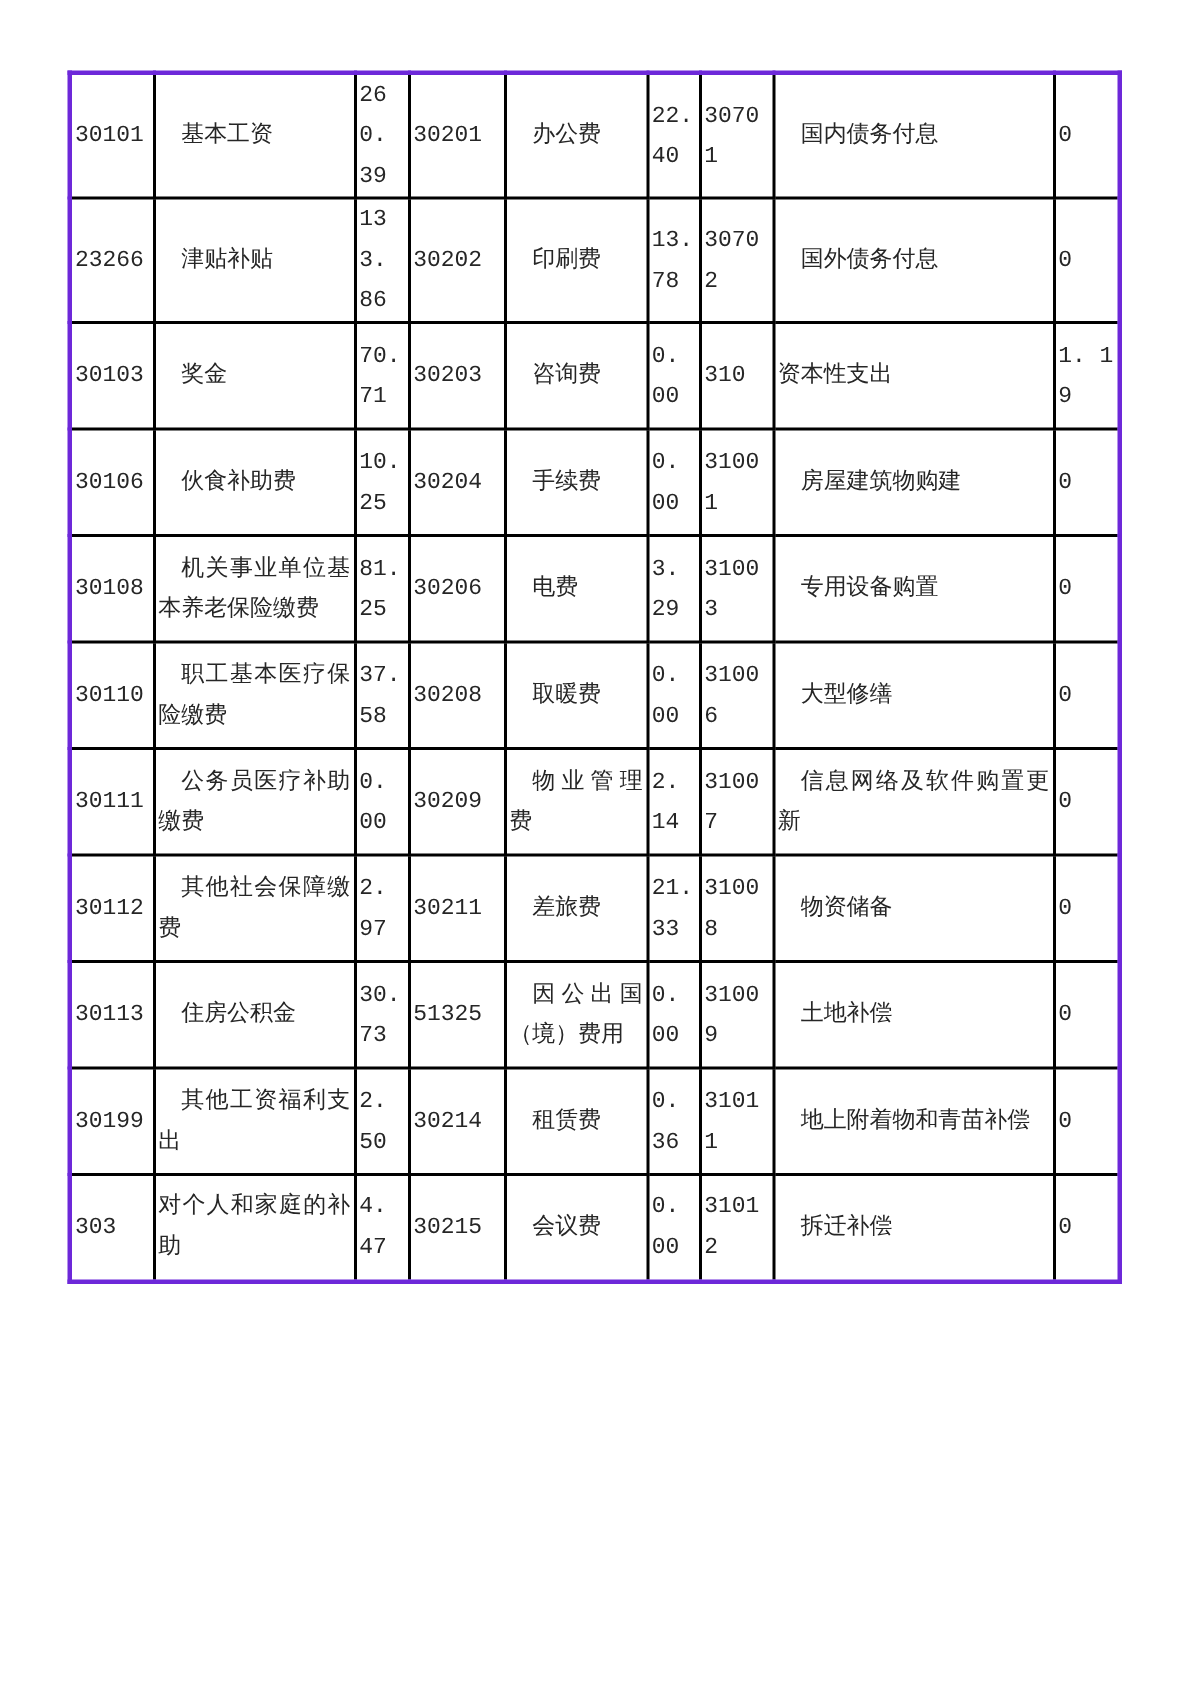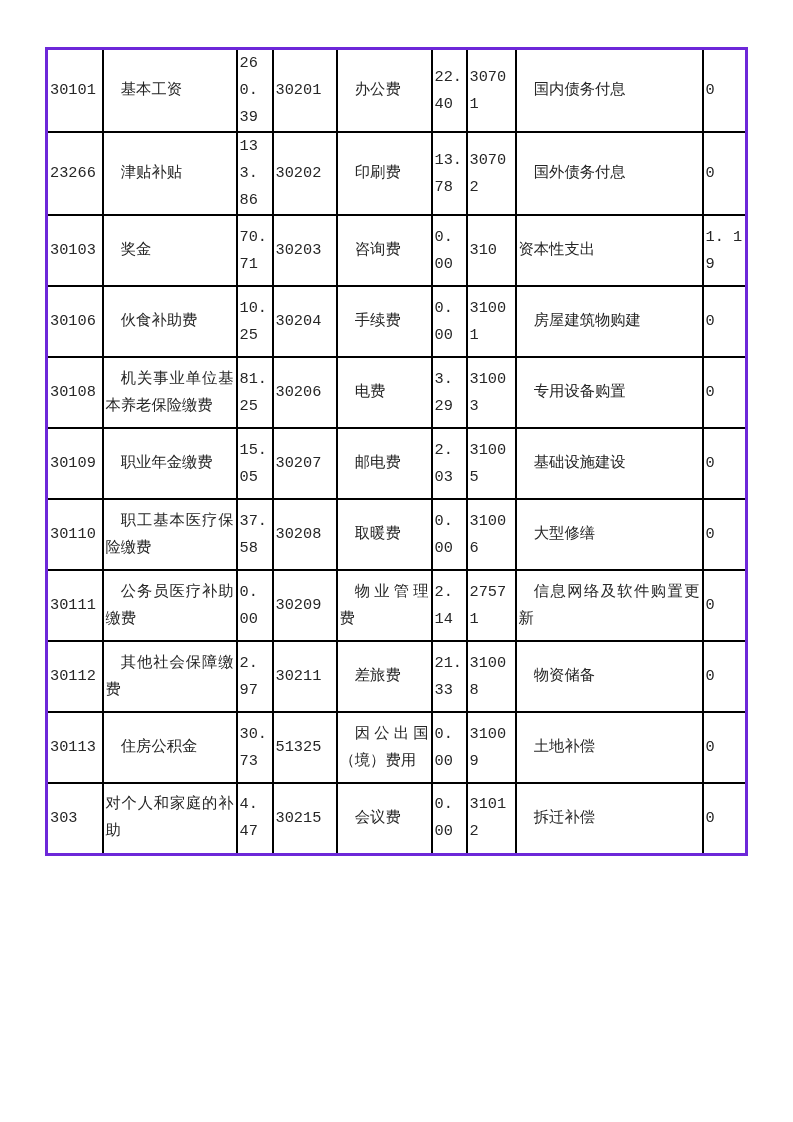--- a/index.html
+++ b/index.html
@@ -130,49 +130,38 @@
           <td class="name">机关事业单位基本养老保险缴费</td>
           <td class="val">81. 25</td>
           <td class="code">30206</td>
           <td class="name">电费</td>
           <td class="val">3. 29</td>
           <td class="code">31003</td>
           <td class="name">专用设备购置</td>
           <td class="val val-last">0</td>
         </tr>
         <tr>
-          <td class="code">30109</td>
-          <td class="name">职业年金缴费</td>
-          <td class="val">15. 05</td>
-          <td class="code">30207</td>
-          <td class="name">邮电费</td>
-          <td class="val">2. 03</td>
-          <td class="code">31005</td>
-          <td class="name">基础设施建设</td>
-          <td class="val val-last">0</td>
-        </tr>
-        <tr>
           <td class="code">30110</td>
           <td class="name">职工基本医疗保险缴费</td>
           <td class="val">37. 58</td>
           <td class="code">30208</td>
           <td class="name">取暖费</td>
           <td class="val">0. 00</td>
           <td class="code">31006</td>
           <td class="name">大型修缮</td>
           <td class="val val-last">0</td>
         </tr>
         <tr>
           <td class="code">30111</td>
           <td class="name">公务员医疗补助缴费</td>
           <td class="val">0. 00</td>
           <td class="code">30209</td>
           <td class="name">物业管理费</td>
           <td class="val">2. 14</td>
-          <td class="code">27571</td>
+          <td class="code">31007</td>
           <td class="name">信息网络及软件购置更新</td>
           <td class="val val-last">0</td>
         </tr>
         <tr>
           <td class="code">30112</td>
           <td class="name">其他社会保障缴费</td>
           <td class="val">2. 97</td>
           <td class="code">30211</td>
           <td class="name">差旅费</td>
           <td class="val">21. 33</td>
@@ -185,20 +174,31 @@
           <td class="name">住房公积金</td>
           <td class="val">30. 73</td>
           <td class="code">51325</td>
           <td class="name">因公出国（境）费用</td>
           <td class="val">0. 00</td>
           <td class="code">31009</td>
           <td class="name">土地补偿</td>
           <td class="val val-last">0</td>
         </tr>
         <tr>
+          <td class="code">30199</td>
+          <td class="name">其他工资福利支出</td>
+          <td class="val">2. 50</td>
+          <td class="code">30214</td>
+          <td class="name">租赁费</td>
+          <td class="val">0. 36</td>
+          <td class="code">31011</td>
+          <td class="name">地上附着物和青苗补偿</td>
+          <td class="val val-last">0</td>
+        </tr>
+        <tr>
           <td class="code">303</td>
           <td class="name category">对个人和家庭的补助</td>
           <td class="val">4. 47</td>
           <td class="code">30215</td>
           <td class="name">会议费</td>
           <td class="val">0. 00</td>
           <td class="code">31012</td>
           <td class="name">拆迁补偿</td>
           <td class="val val-last">0</td>
         </tr>

